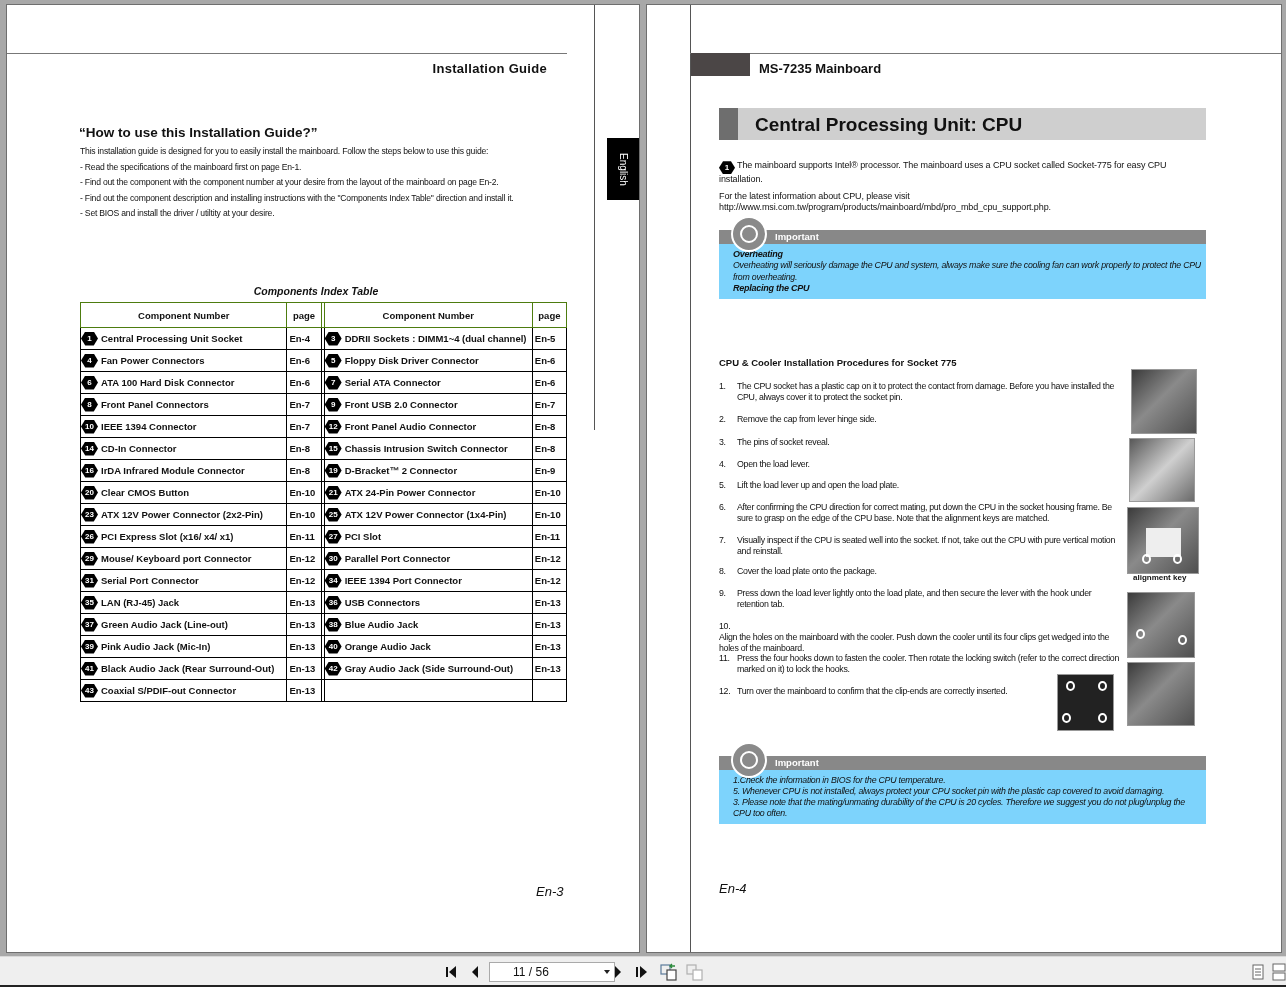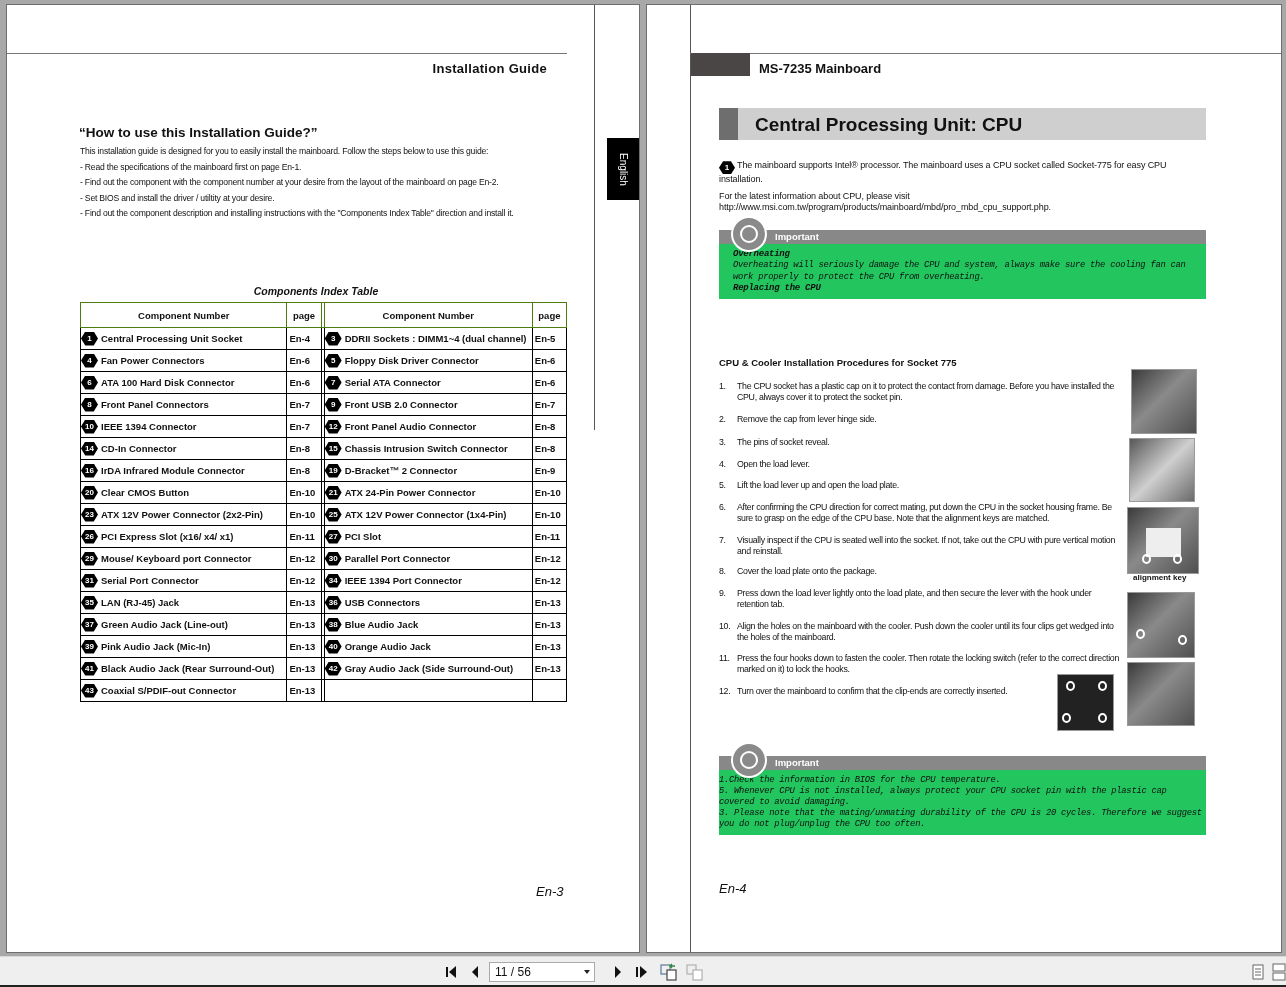--- a/index.html
+++ b/index.html
@@ -32,62 +32,62 @@
   .rp-vline { position:absolute; left:43px; top:0; width:1px; height:947px; background:#555; }
   .rp-topline { position:absolute; left:43px; top:48px; width:591px; height:1px; background:#777; }
   .rp-darkblock { position:absolute; left:44px; top:48px; width:59px; height:23px; background:#4b4646; }
   .rp-header { position:absolute; left:112px; top:56px; font-size:13px; font-weight:bold; }
   .section-bar { position:absolute; left:72px; top:103px; width:487px; height:32px; background:#cfcfcf; }
   .section-bar .accent { position:absolute; left:0; top:0; width:19px; height:32px; background:#6e6e6e; }
   .section-bar .title { position:absolute; left:36px; top:6px; font-size:19px; font-weight:bold; }
   .intro { position:absolute; left:72px; top:155px; width:488px; font-size:9px; line-height:11.5px; letter-spacing:-0.1px; }
   .intro p { margin:0 0 5px 0; }
   .intro .hexnum { width:16px; height:13px; margin-left:0; margin-right:2px; vertical-align:-2px; }
-  .important { position:absolute; left:72px; width:487px; background:#22c55e; }
+  .important { position:absolute; left:72px; width:487px; background:#7dd3fc; }
   .important .bar { position:relative; height:14px; background:#888; }
   .important .bar .label { position:absolute; left:56px; top:1px; color:#fff; font-size:9.5px; font-weight:bold; }
   .important .bulb { position:absolute; left:12px; top:-14px; width:36px; height:36px; border-radius:50%; background:#8a8a8a; border:2px solid #fff; box-sizing:border-box; display:flex; align-items:center; justify-content:center; }
   .important .bulb .inner { width:18px; height:18px; border-radius:50%; border:2px solid #fff; box-sizing:border-box; }
-  .important .content { padding:5px 2px 5px 14px; font-size:8.8px; font-style:italic; line-height:11.3px; letter-spacing:-0.25px;font-family:Liberation Mono, monospace; }
+  .important .content { padding:5px 2px 5px 14px; font-size:8.8px; font-style:italic; line-height:11.3px; letter-spacing:-0.25px; }
   .important .content b { font-style:italic; font-size:9px; }
   .proc-title { position:absolute; left:72px; top:352px; font-size:9.5px; font-weight:bold; }
   .steps { position:absolute; left:72px; top:372px; width:410px; font-size:8.8px; line-height:11px; letter-spacing:-0.3px; }
   .step { position:absolute; left:0; display:flex; }
   .step .n { width:18px; flex:none; }
   .photo { position:absolute; background:linear-gradient(135deg,#3b3b3b,#8a8a8a 45%,#505050); border:1px solid #999; }
   .photo.light { background:linear-gradient(135deg,#585858,#cfcfcf 50%,#6a6a6a); }
   .photo .sq { position:absolute; left:25%; top:30%; width:50%; height:45%; background:#eee; }
   .photo .circ { position:absolute; width:9px; height:10px; border:2px solid #fff; border-radius:50%; box-sizing:border-box; }
   .align-key { position:absolute; font-size:8px; font-weight:bold; }
 
   
   .toolbar { position:absolute; left:0; top:956px; width:1286px; height:31px; background:#efefef; border-top:1px solid #d8d8d8; }
   .tb-btn { position:absolute; top:6px; height:18px; display:flex; align-items:center; justify-content:center; cursor:pointer; }
-  .page-select { position:absolute; left:489px; top:5px; width:106px; height:20px; background:#fff; border:1px solid #aaa; box-sizing:border-box; font-size:12px; display:flex; align-items:center; padding-left:5px; }
+  .page-select { position:absolute; left:489px; top:5px; width:126px; height:20px; background:#fff; border:1px solid #aaa; box-sizing:border-box; font-size:12px; display:flex; align-items:center; padding-left:23px; }
   .page-select .dd { position:absolute; right:4px; top:7px; width:0; height:0; border-left:3px solid transparent; border-right:3px solid transparent; border-top:4px solid #222; }
   .bottom-edge { position:absolute; left:0; top:985px; width:1286px; height:2px; background:#222; }
 </style>
 </head>
 <body>
 
 <div class="page" id="page-left">
   <div class="lp-topline"></div>
   <div class="lp-vline"></div>
   <div class="lp-header">Installation Guide</div>
   <div class="lang-tab">
       <span>English</span>
     </div>
 
   <div class="howto-title">“How to use this Installation Guide?”</div>
   <div class="howto-body">
     <p>This installation guide is designed for you to easily install the mainboard. Follow the steps below to use this guide:</p>
     <p>- Read the specifications of the mainboard first on page En-1.</p>
     <p>- Find out the component with the component number at your desire from the layout of the mainboard on page En-2.</p>
+    <p>- Find out the component description and  installing instructions with the "Components Index Table" direction and install it.</p>
     <p>- Set BIOS and install the driver / utiltity at your desire.</p>
-    <p>- Find out the component description and  installing instructions with the "Components Index Table" direction and install it.</p>
   </div>
 
   <div class="table-title"><span>Components Index Table</span></div>
 
   <table class="comp-table">
     <thead>
       <tr>
         <th style="width:206px">Component Number</th>
         <th style="width:30px">page</th>
         <th class="sep"></th>
@@ -451,21 +451,21 @@
         <span>Visually inspect if the CPU is seated well into the socket. If not, take out the CPU with pure vertical motion and reinstall.</span>
       </div>
       <div class="step" style="top: 189px; width: 330px;">
         <span class="n">8.</span>
         <span>Cover the load plate onto the package.</span>
       </div>
       <div class="step" style="top: 211px; width: 405px;">
         <span class="n">9.</span>
         <span>Press down the load lever lightly onto the load plate, and then secure the lever with the hook under retention tab.</span>
       </div>
-      <div class="step" style="top: 244px; width: 405px;">
+      <div class="step" style="top: 244px; width: 405px; flex-direction: column;">
         <span class="n">10.</span>
         <span>Align the holes on the mainboard with the cooler. Push down the cooler until its four clips get wedged into the holes of the mainboard.</span>
       </div>
       <div class="step" style="top: 276px; width: 405px;">
         <span class="n">11.</span>
         <span>Press the four hooks down to fasten the cooler. Then rotate the locking switch (refer to the correct direction marked on it) to lock the hooks.</span>
       </div>
       <div class="step" style="top: 309px; width: 330px;">
         <span class="n">12.</span>
         <span>Turn over the mainboard to confirm that the clip-ends are correctly inserted.</span>
@@ -492,21 +492,21 @@
     <div class="circ" style="left:40px; top:38px;"></div>
   </div>
 
   <div class="important" style="top:751px;">
     <div class="bar">
       <div class="bulb">
           <div class="inner"></div>
         </div>
       <span class="label">Important</span>
     </div>
-    <div class="content" style="padding-left:0; line-height:11px;">
+    <div class="content" style="padding-left:14px; line-height:11px;">
       <div>1.Check the information in BIOS for the CPU temperature.</div>
       <div>5. Whenever CPU is not installed, always protect your CPU socket pin with the plastic cap covered to avoid damaging.</div>
       <div>3. Please note that the mating/unmating durability of the CPU is 20 cycles. Therefore we suggest you do not plug/unplug the CPU too often.</div>
     </div>
   </div>
 
   <div class="pagenum" style="left:72px; top:876px;">En-4</div>
 </div>
 
 <div class="toolbar">

